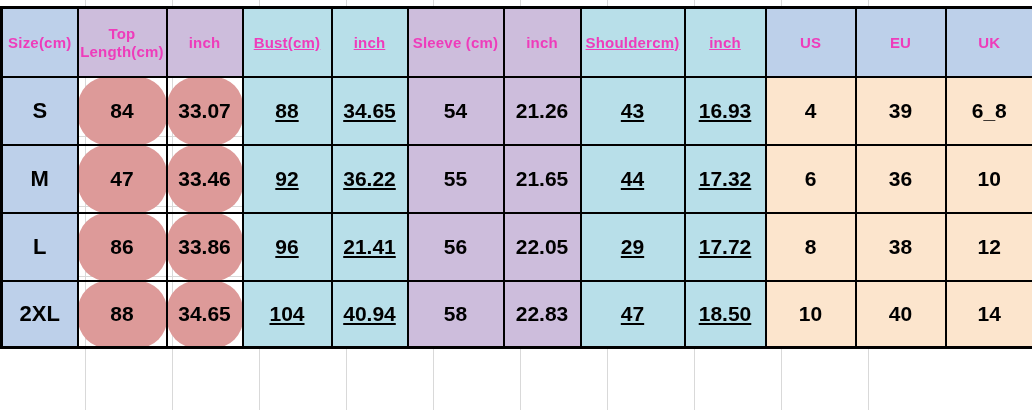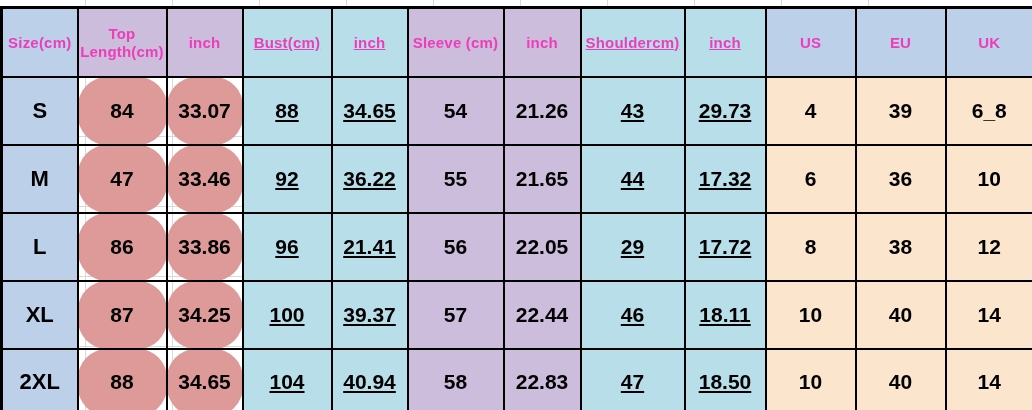--- a/index.html
+++ b/index.html
@@ -114,21 +114,21 @@
       <tbody>
         <tr>
           <td class="c-blue sizecell">S</td>
           <td class="c-salmon">84</td>
           <td class="c-salmon">33.07</td>
           <td class="c-cyan">88</td>
           <td class="c-cyan">34.65</td>
           <td class="c-purple">54</td>
           <td class="c-purple">21.26</td>
           <td class="c-cyan">43</td>
-          <td class="c-cyan">29.73</td>
+          <td class="c-cyan">16.93</td>
           <td class="c-peach">4</td>
           <td class="c-peach">39</td>
           <td class="c-peach">6_8</td>
         </tr>
         <tr>
           <td class="c-blue sizecell">M</td>
           <td class="c-salmon">47</td>
           <td class="c-salmon">33.46</td>
           <td class="c-cyan">92</td>
           <td class="c-cyan">36.22</td>
@@ -148,34 +148,20 @@
           <td class="c-cyan">21.41</td>
           <td class="c-purple">56</td>
           <td class="c-purple">22.05</td>
           <td class="c-cyan">29</td>
           <td class="c-cyan">17.72</td>
           <td class="c-peach">8</td>
           <td class="c-peach">38</td>
           <td class="c-peach">12</td>
         </tr>
         <tr>
-          <td class="c-blue sizecell">XL</td>
-          <td class="c-salmon">87</td>
-          <td class="c-salmon">34.25</td>
-          <td class="c-cyan">100</td>
-          <td class="c-cyan">39.37</td>
-          <td class="c-purple">57</td>
-          <td class="c-purple">22.44</td>
-          <td class="c-cyan">46</td>
-          <td class="c-cyan">18.11</td>
-          <td class="c-peach">10</td>
-          <td class="c-peach">40</td>
-          <td class="c-peach">14</td>
-        </tr>
-        <tr>
           <td class="c-blue sizecell">2XL</td>
           <td class="c-salmon">88</td>
           <td class="c-salmon">34.65</td>
           <td class="c-cyan">104</td>
           <td class="c-cyan">40.94</td>
           <td class="c-purple">58</td>
           <td class="c-purple">22.83</td>
           <td class="c-cyan">47</td>
           <td class="c-cyan">18.50</td>
           <td class="c-peach">10</td>

